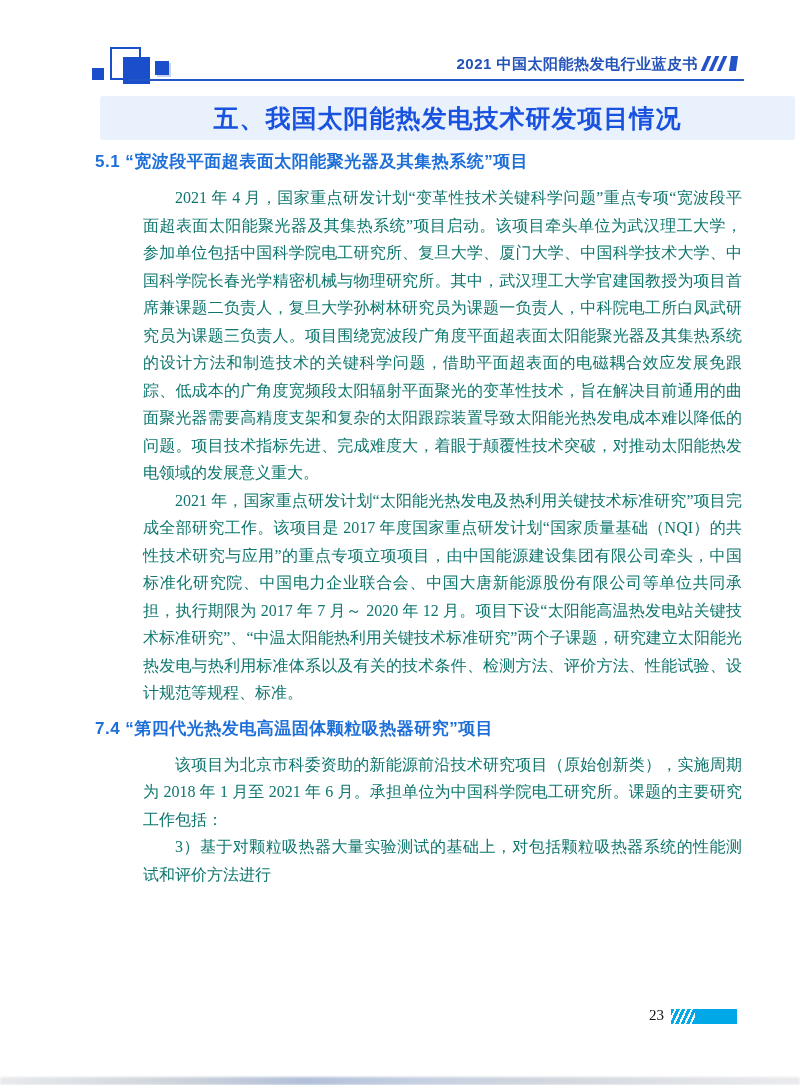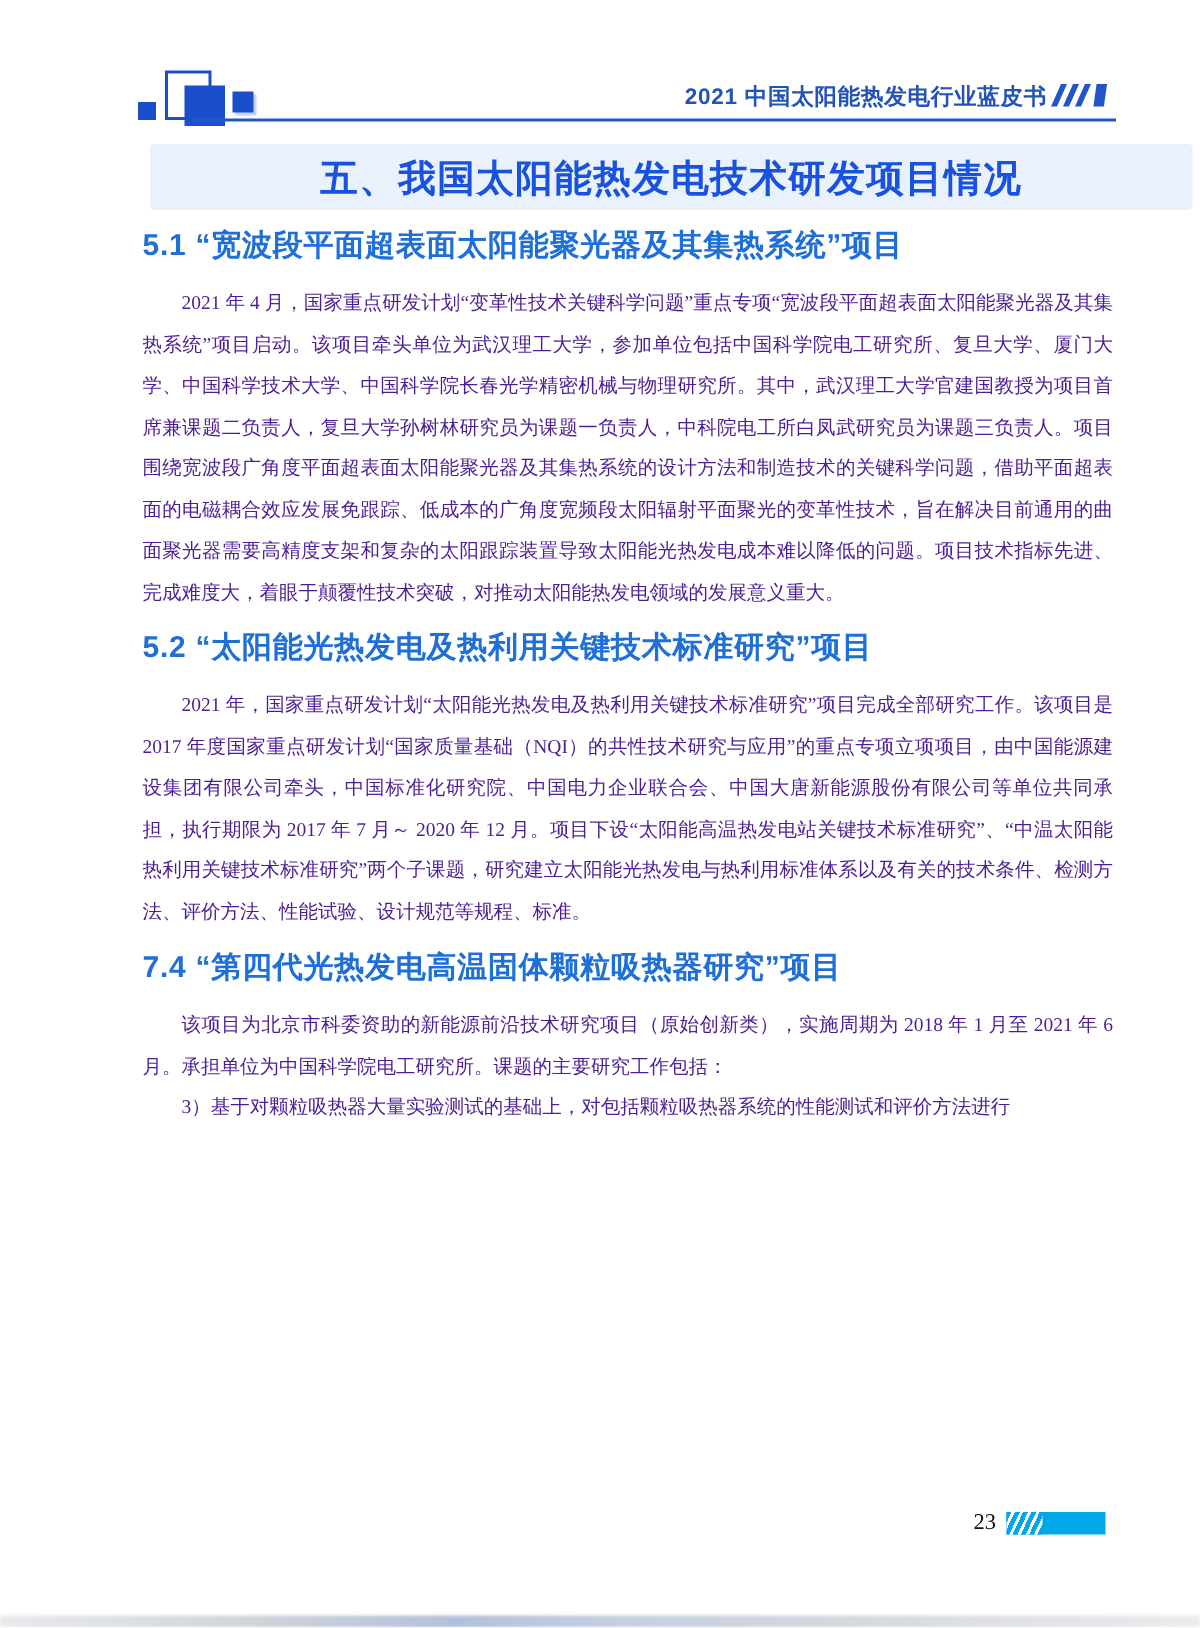--- a/index.html
+++ b/index.html
@@ -41,32 +41,32 @@
   }
   .title-band h1 {
     font-family:"Liberation Sans","DejaVu Sans",sans-serif;
     font-size:25px; font-weight:bold; color:#1a52e0; letter-spacing:1px;
   }
 
   
   .content { position:absolute; left:95px; top:148px; width:647px; }
   h2.sec {
     font-family:"Liberation Sans","DejaVu Sans",sans-serif;
-    font-size:20px; font-weight:bold; color:#1e6fd8;
+    font-size:17px; font-weight:bold; color:#1e6fd8;
     margin:10px 0 11px 0; letter-spacing:.5px;
   }
   h2.sec.first { margin-top:2px; }
   p.body {
-    font-size:13px; line-height:27.5px;
+    font-size:16px; line-height:27.5px;
     text-align:justify; text-justify:inter-ideograph;
-    text-indent:2em; color:#4c1d95;
+    text-indent:2em; color:#0f766e;margin-left:48px;
   }
 
   
-  .footer { position:absolute; top:1007px; right:63px; display:flex; align-items:center; gap:7px; }
+  .footer { position:absolute; top:1007px; right:63px; display:flex; align-items:flex-end; gap:7px; }
   .page-num { font-size:15px; color:#111; }
   .footer-bar { width:66px; height:15px; background:#00a8e8; display:flex; }
   .footer-bar .stripes {
     width:24px; height:100%;
     background:repeating-linear-gradient(115deg,#00a8e8 0 3px,#ffffff 3px 5px);
   }
 
   
   .scan-strip {
     position:absolute; left:0; bottom:0; width:100%; height:8px;
@@ -99,21 +99,20 @@
 
   <div class="title-band">
     <h1>五、我国太阳能热发电技术研发项目情况</h1>
   </div>
 
   <div class="content">
 
     <h2 class="sec first">5.1 “宽波段平面超表面太阳能聚光器及其集热系统”项目</h2>
     <p class="body">2021 年 4 月，国家重点研发计划“变革性技术关键科学问题”重点专项“宽波段平面超表面太阳能聚光器及其集热系统”项目启动。该项目牵头单位为武汉理工大学，参加单位包括中国科学院电工研究所、复旦大学、厦门大学、中国科学技术大学、中国科学院长春光学精密机械与物理研究所。其中，武汉理工大学官建国教授为项目首席兼课题二负责人，复旦大学孙树林研究员为课题一负责人，中科院电工所白凤武研究员为课题三负责人。项目围绕宽波段广角度平面超表面太阳能聚光器及其集热系统的设计方法和制造技术的关键科学问题，借助平面超表面的电磁耦合效应发展免跟踪、低成本的广角度宽频段太阳辐射平面聚光的变革性技术，旨在解决目前通用的曲面聚光器需要高精度支架和复杂的太阳跟踪装置导致太阳能光热发电成本难以降低的问题。项目技术指标先进、完成难度大，着眼于颠覆性技术突破，对推动太阳能热发电领域的发展意义重大。</p>
 
-    <h2 class="sec">5.2 “太阳能光热发电及热利用关键技术标准研究”项目</h2>
     <p class="body">2021 年，国家重点研发计划“太阳能光热发电及热利用关键技术标准研究”项目完成全部研究工作。该项目是 2017 年度国家重点研发计划“国家质量基础（NQI）的共性技术研究与应用”的重点专项立项项目，由中国能源建设集团有限公司牵头，中国标准化研究院、中国电力企业联合会、中国大唐新能源股份有限公司等单位共同承担，执行期限为 2017 年 7 月～ 2020 年 12 月。项目下设“太阳能高温热发电站关键技术标准研究”、“中温太阳能热利用关键技术标准研究”两个子课题，研究建立太阳能光热发电与热利用标准体系以及有关的技术条件、检测方法、评价方法、性能试验、设计规范等规程、标准。</p>
 
     <h2 class="sec">7.4 “第四代光热发电高温固体颗粒吸热器研究”项目</h2>
     <p class="body">该项目为北京市科委资助的新能源前沿技术研究项目（原始创新类），实施周期为 2018 年 1 月至 2021 年 6 月。承担单位为中国科学院电工研究所。课题的主要研究工作包括：</p>
     <p class="body">3）基于对颗粒吸热器大量实验测试的基础上，对包括颗粒吸热器系统的性能测试和评价方法进行</p>
 
   </div>
 
   <div class="footer">
     <span class="page-num">23</span>

